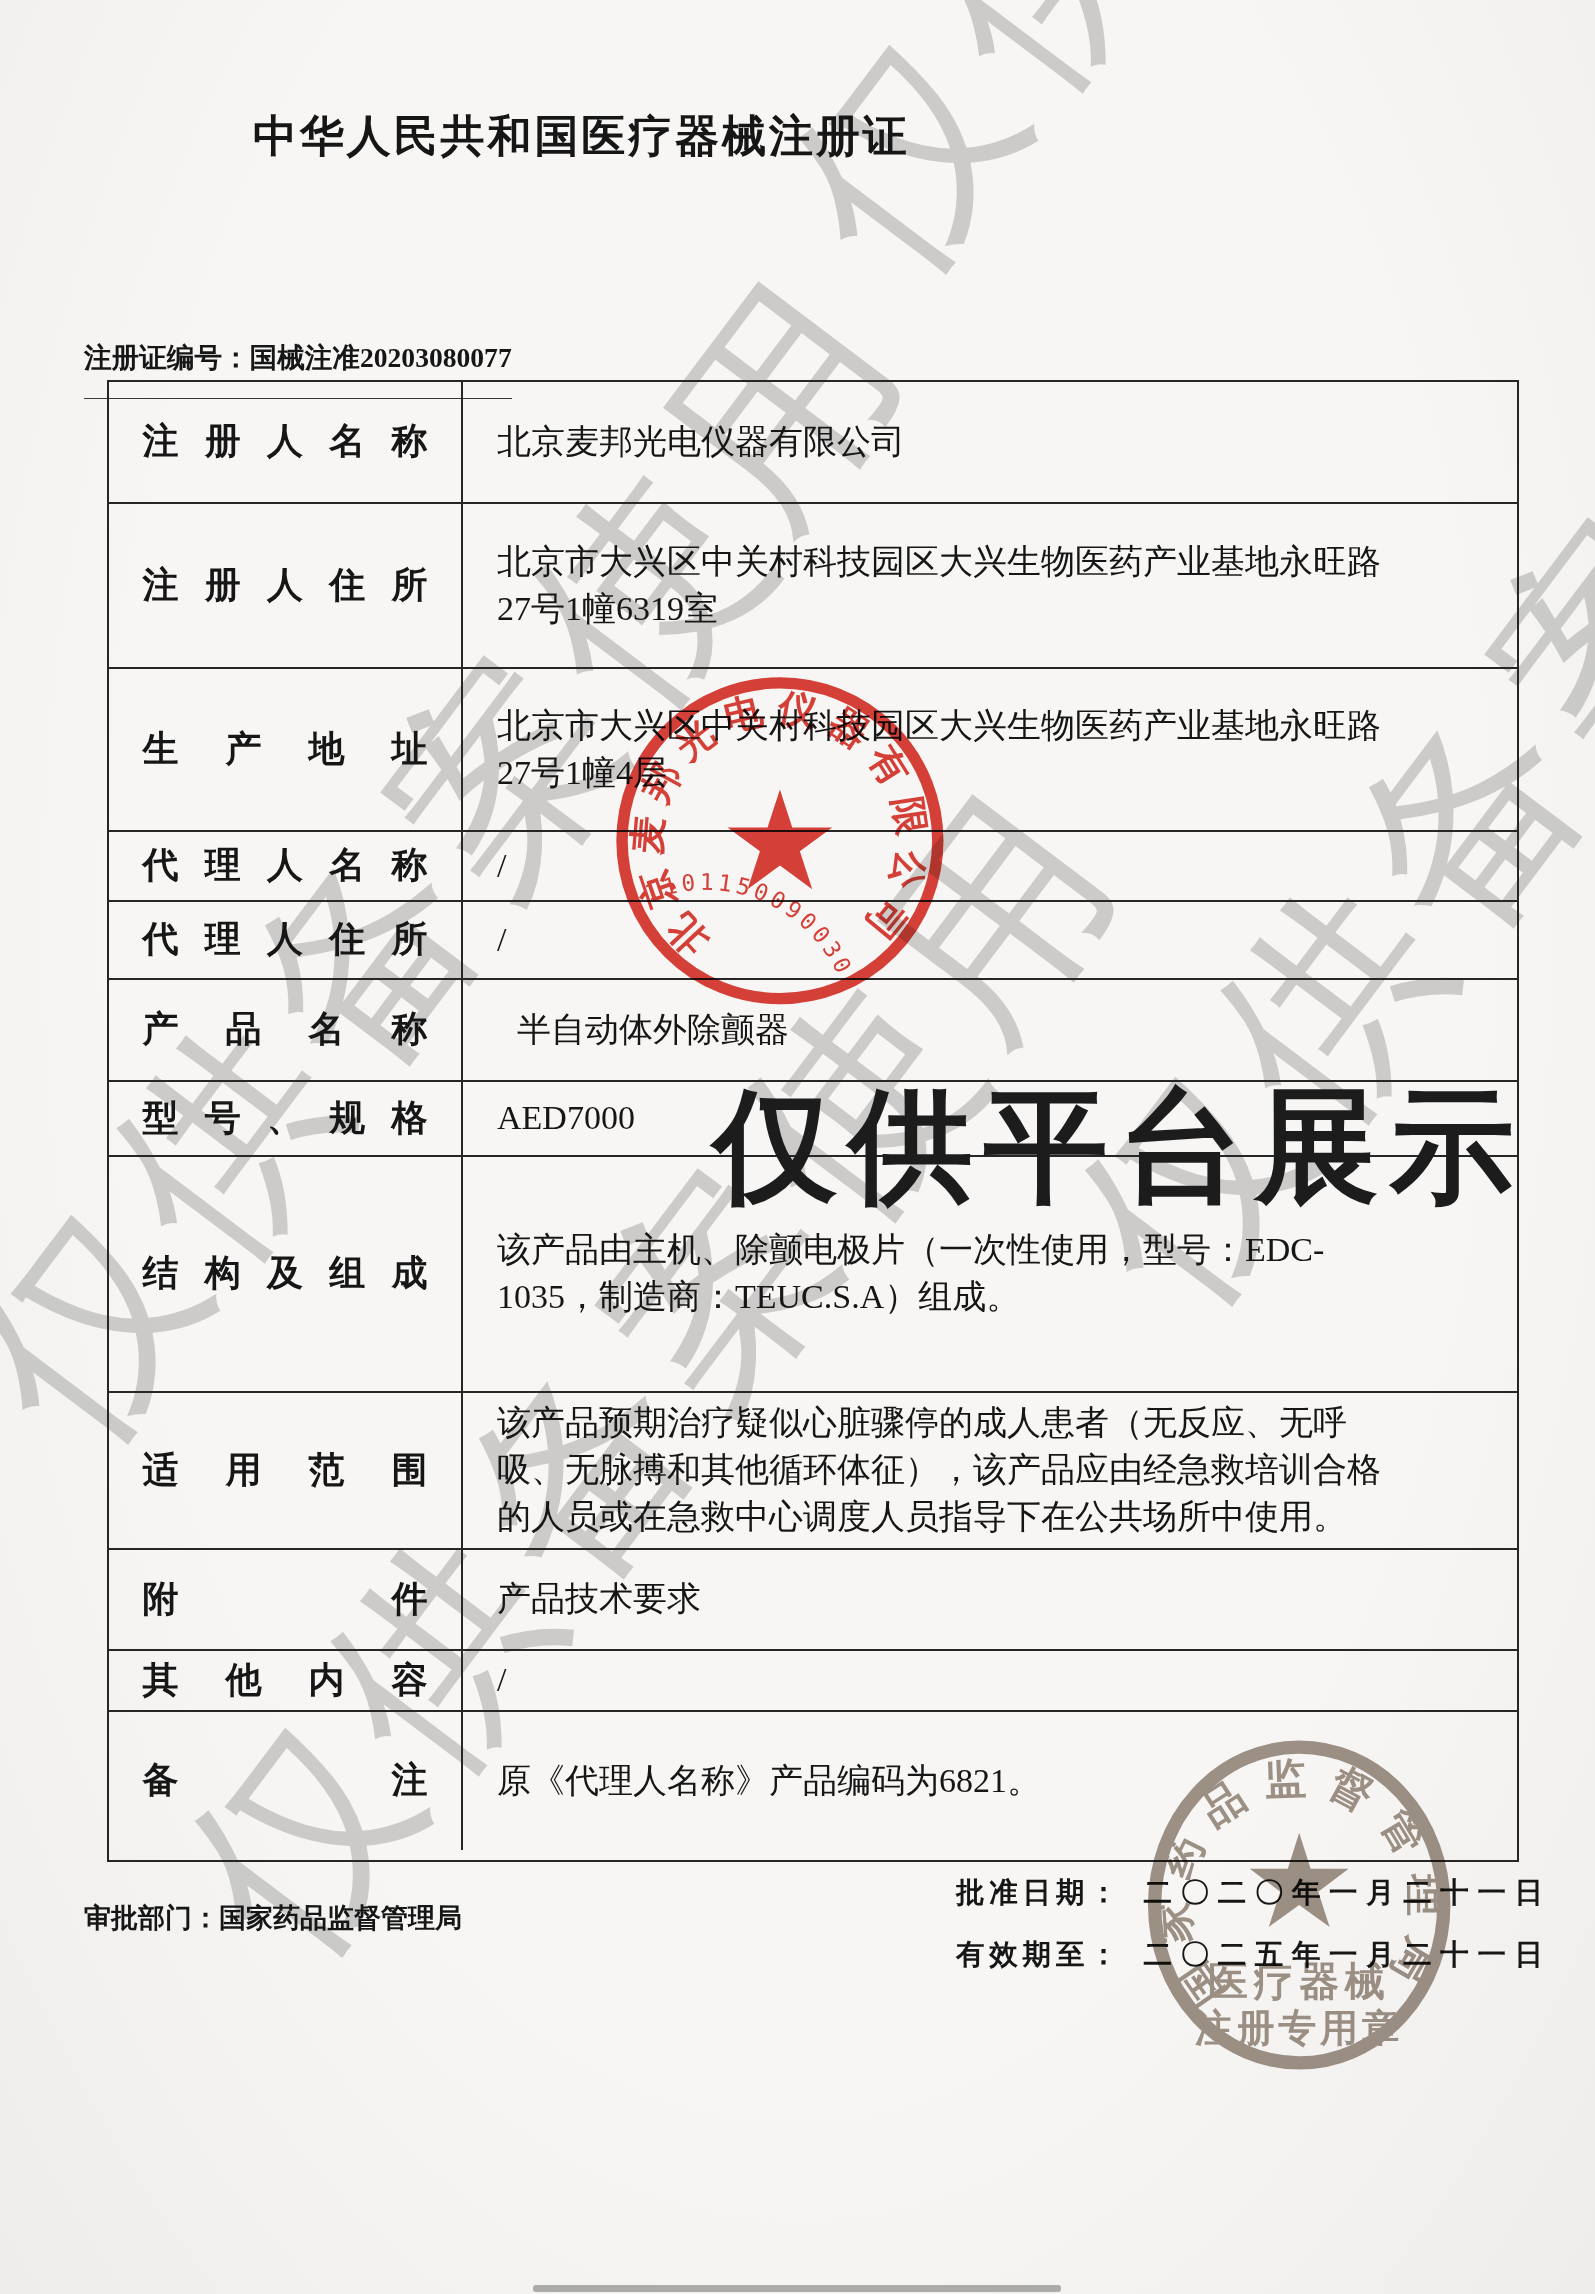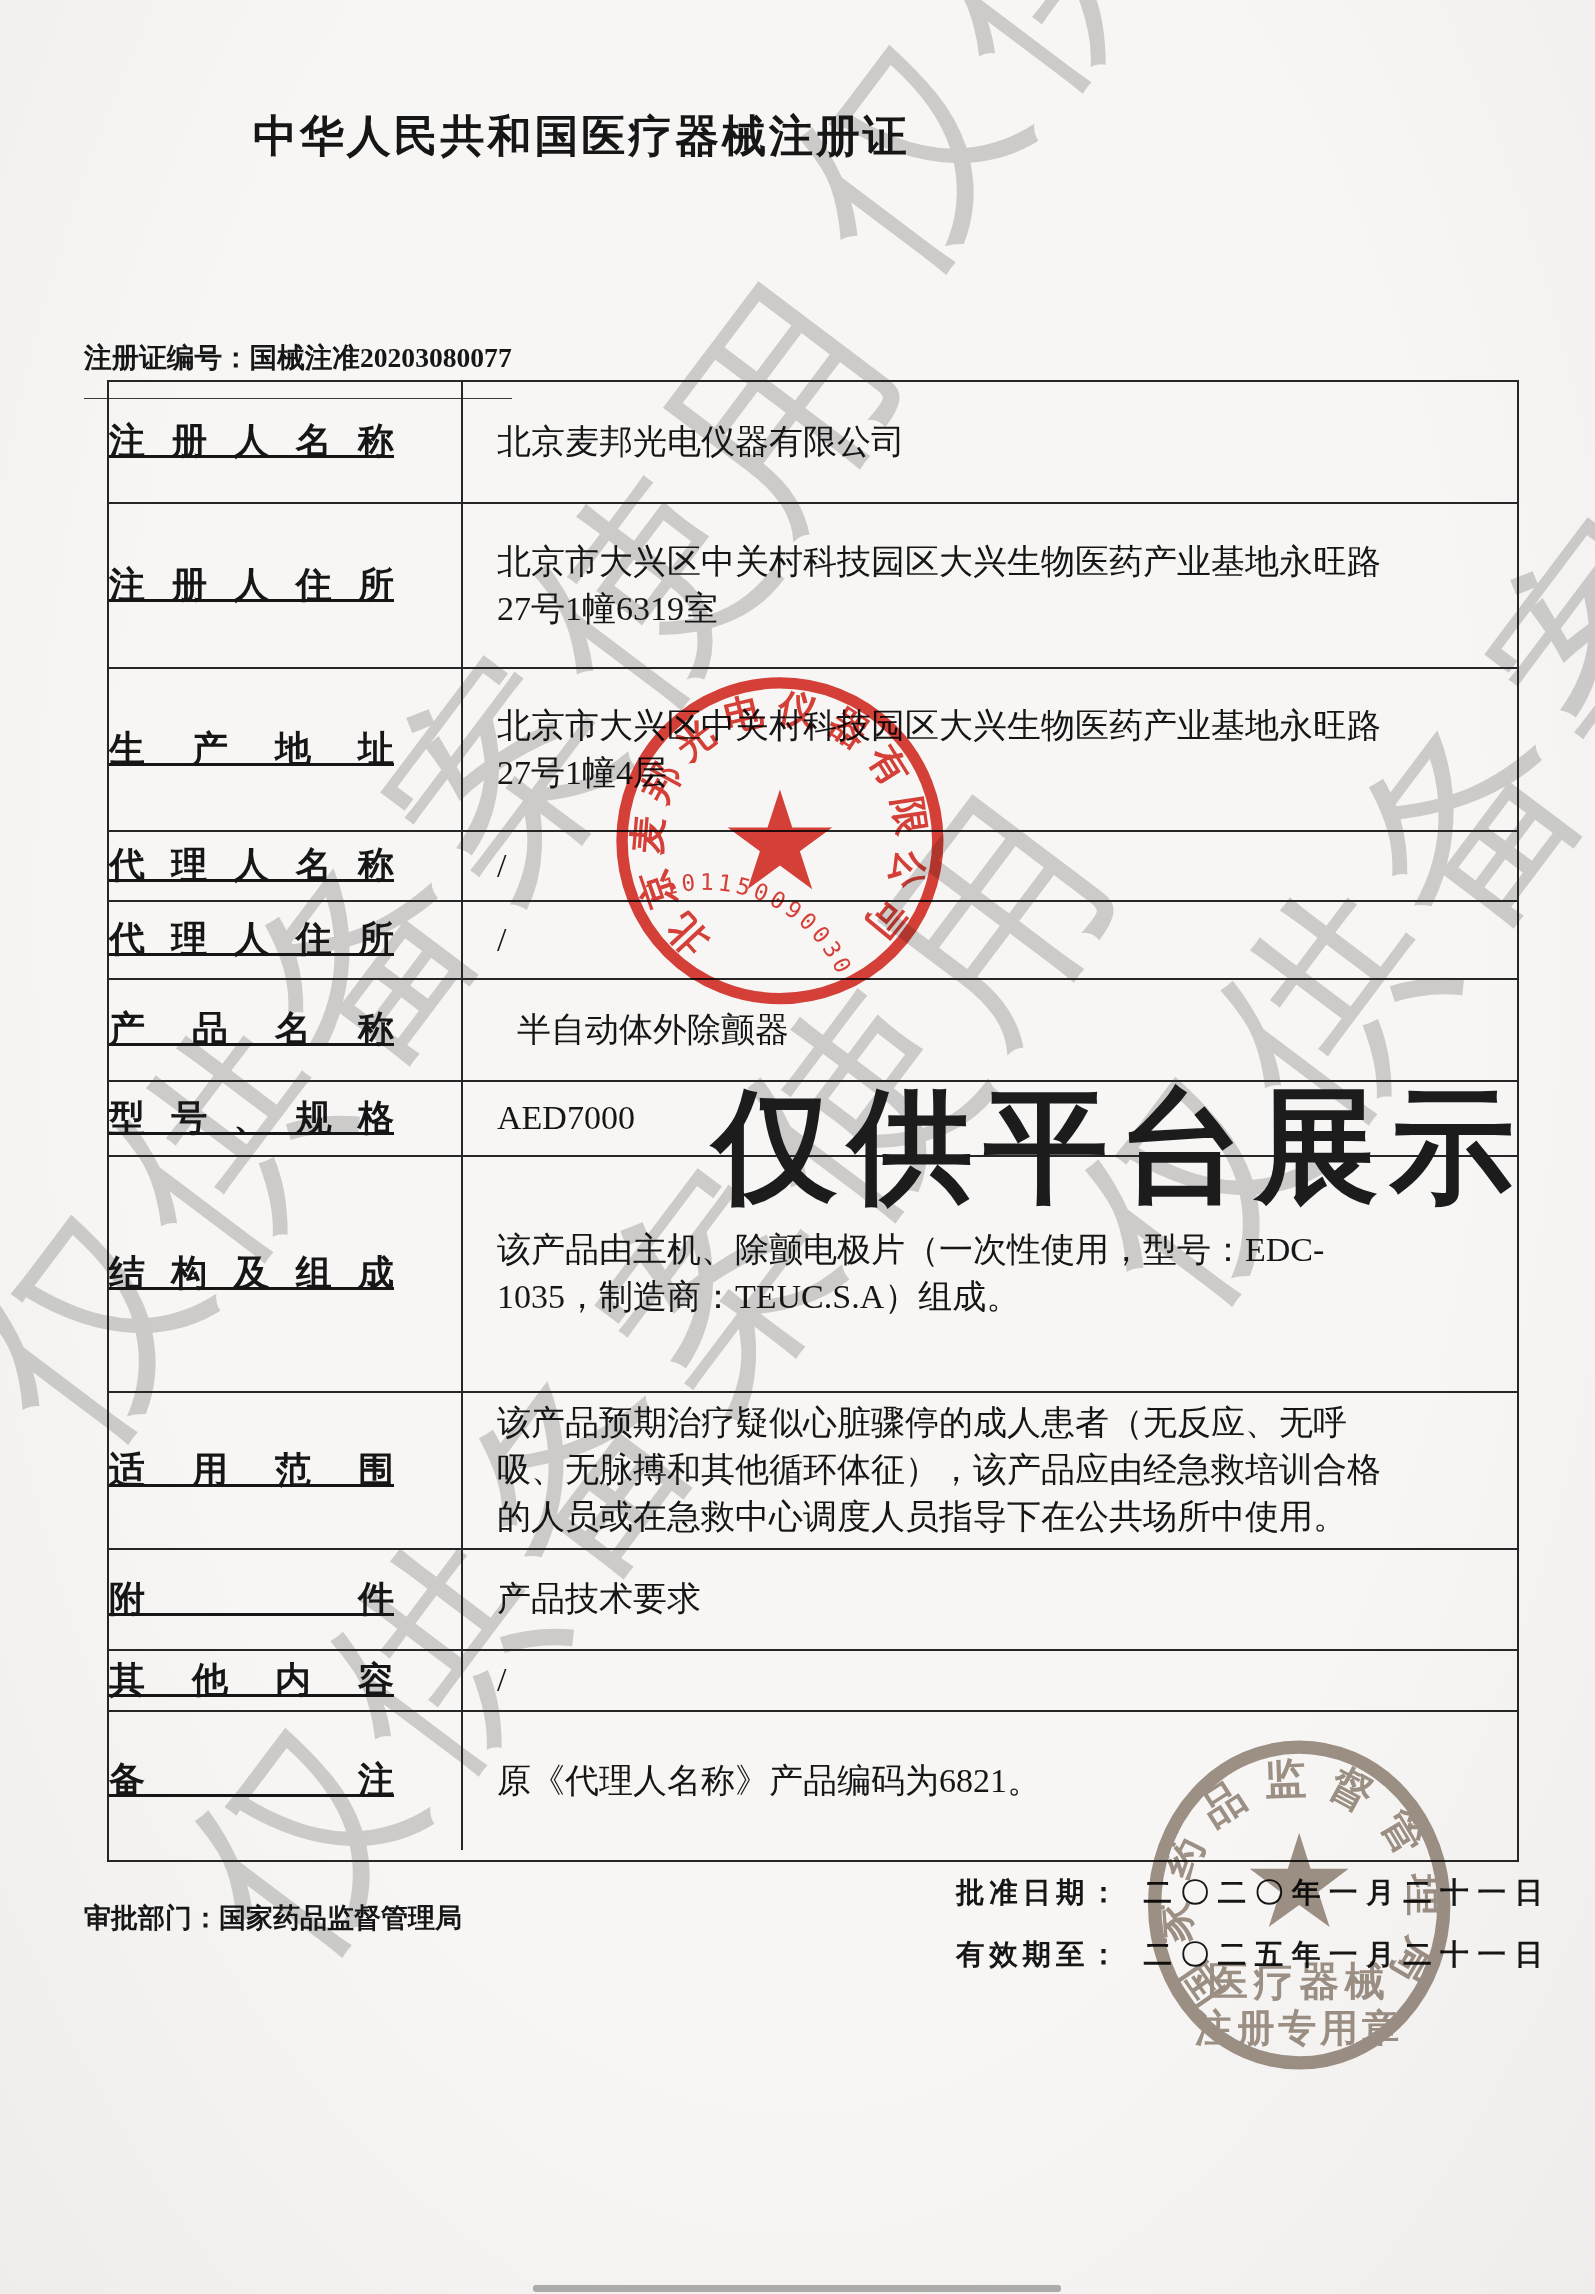--- a/index.html
+++ b/index.html
@@ -22,21 +22,21 @@
         border-bottom:1.9px solid #3a3a3a;padding-bottom:22px;z-index:2;}
   
   .reg-table{position:absolute;left:107px;top:380px;width:1412px;height:1482px;
         border:2.9px solid #262626;box-sizing:border-box;z-index:2;}
   .trow{display:flex;box-sizing:border-box;border-bottom:2.9px solid #262626;}
   .trow:last-child{border-bottom:none;}
   .r1{height:122px;}.r2{height:165px;}.r3{height:163px;}.r4{height:70px;}
   .r5{height:78px;}.r6{height:102px;gap:20px;}.r7{height:75px;}.r8{height:236px;}
   .r9{height:157px;}.r10{height:101px;}.r11{height:61px;}.r12{height:138px;}
   .lcell{width:354px;box-sizing:border-box;border-right:2.9px solid #262626;
-        display:flex;align-items:center;flex:none;text-decoration:underline;}
+        display:flex;align-items:center;justify-content:center;flex:none;}
   .lcell span{display:inline-block;width:285px;font-size:36px;font-weight:bold;
         text-align:justify;text-align-last:justify;line-height:1.1;}
   .vcell{flex:1;display:flex;align-items:center;box-sizing:border-box;
         padding:7.6px 17px 7.6px 34px;}
   .vcell div{font-size:34px;line-height:1.38;white-space:pre-line;}
   
   .display-wm{position:absolute;left:713px;top:1065px;font-size:124px;letter-spacing:11.4px;
         color:#1c1c1c;z-index:4;white-space:nowrap;font-weight:700;}
   
   .dept{position:absolute;left:84px;top:1900px;font-size:27px;font-weight:bold;z-index:4;}

